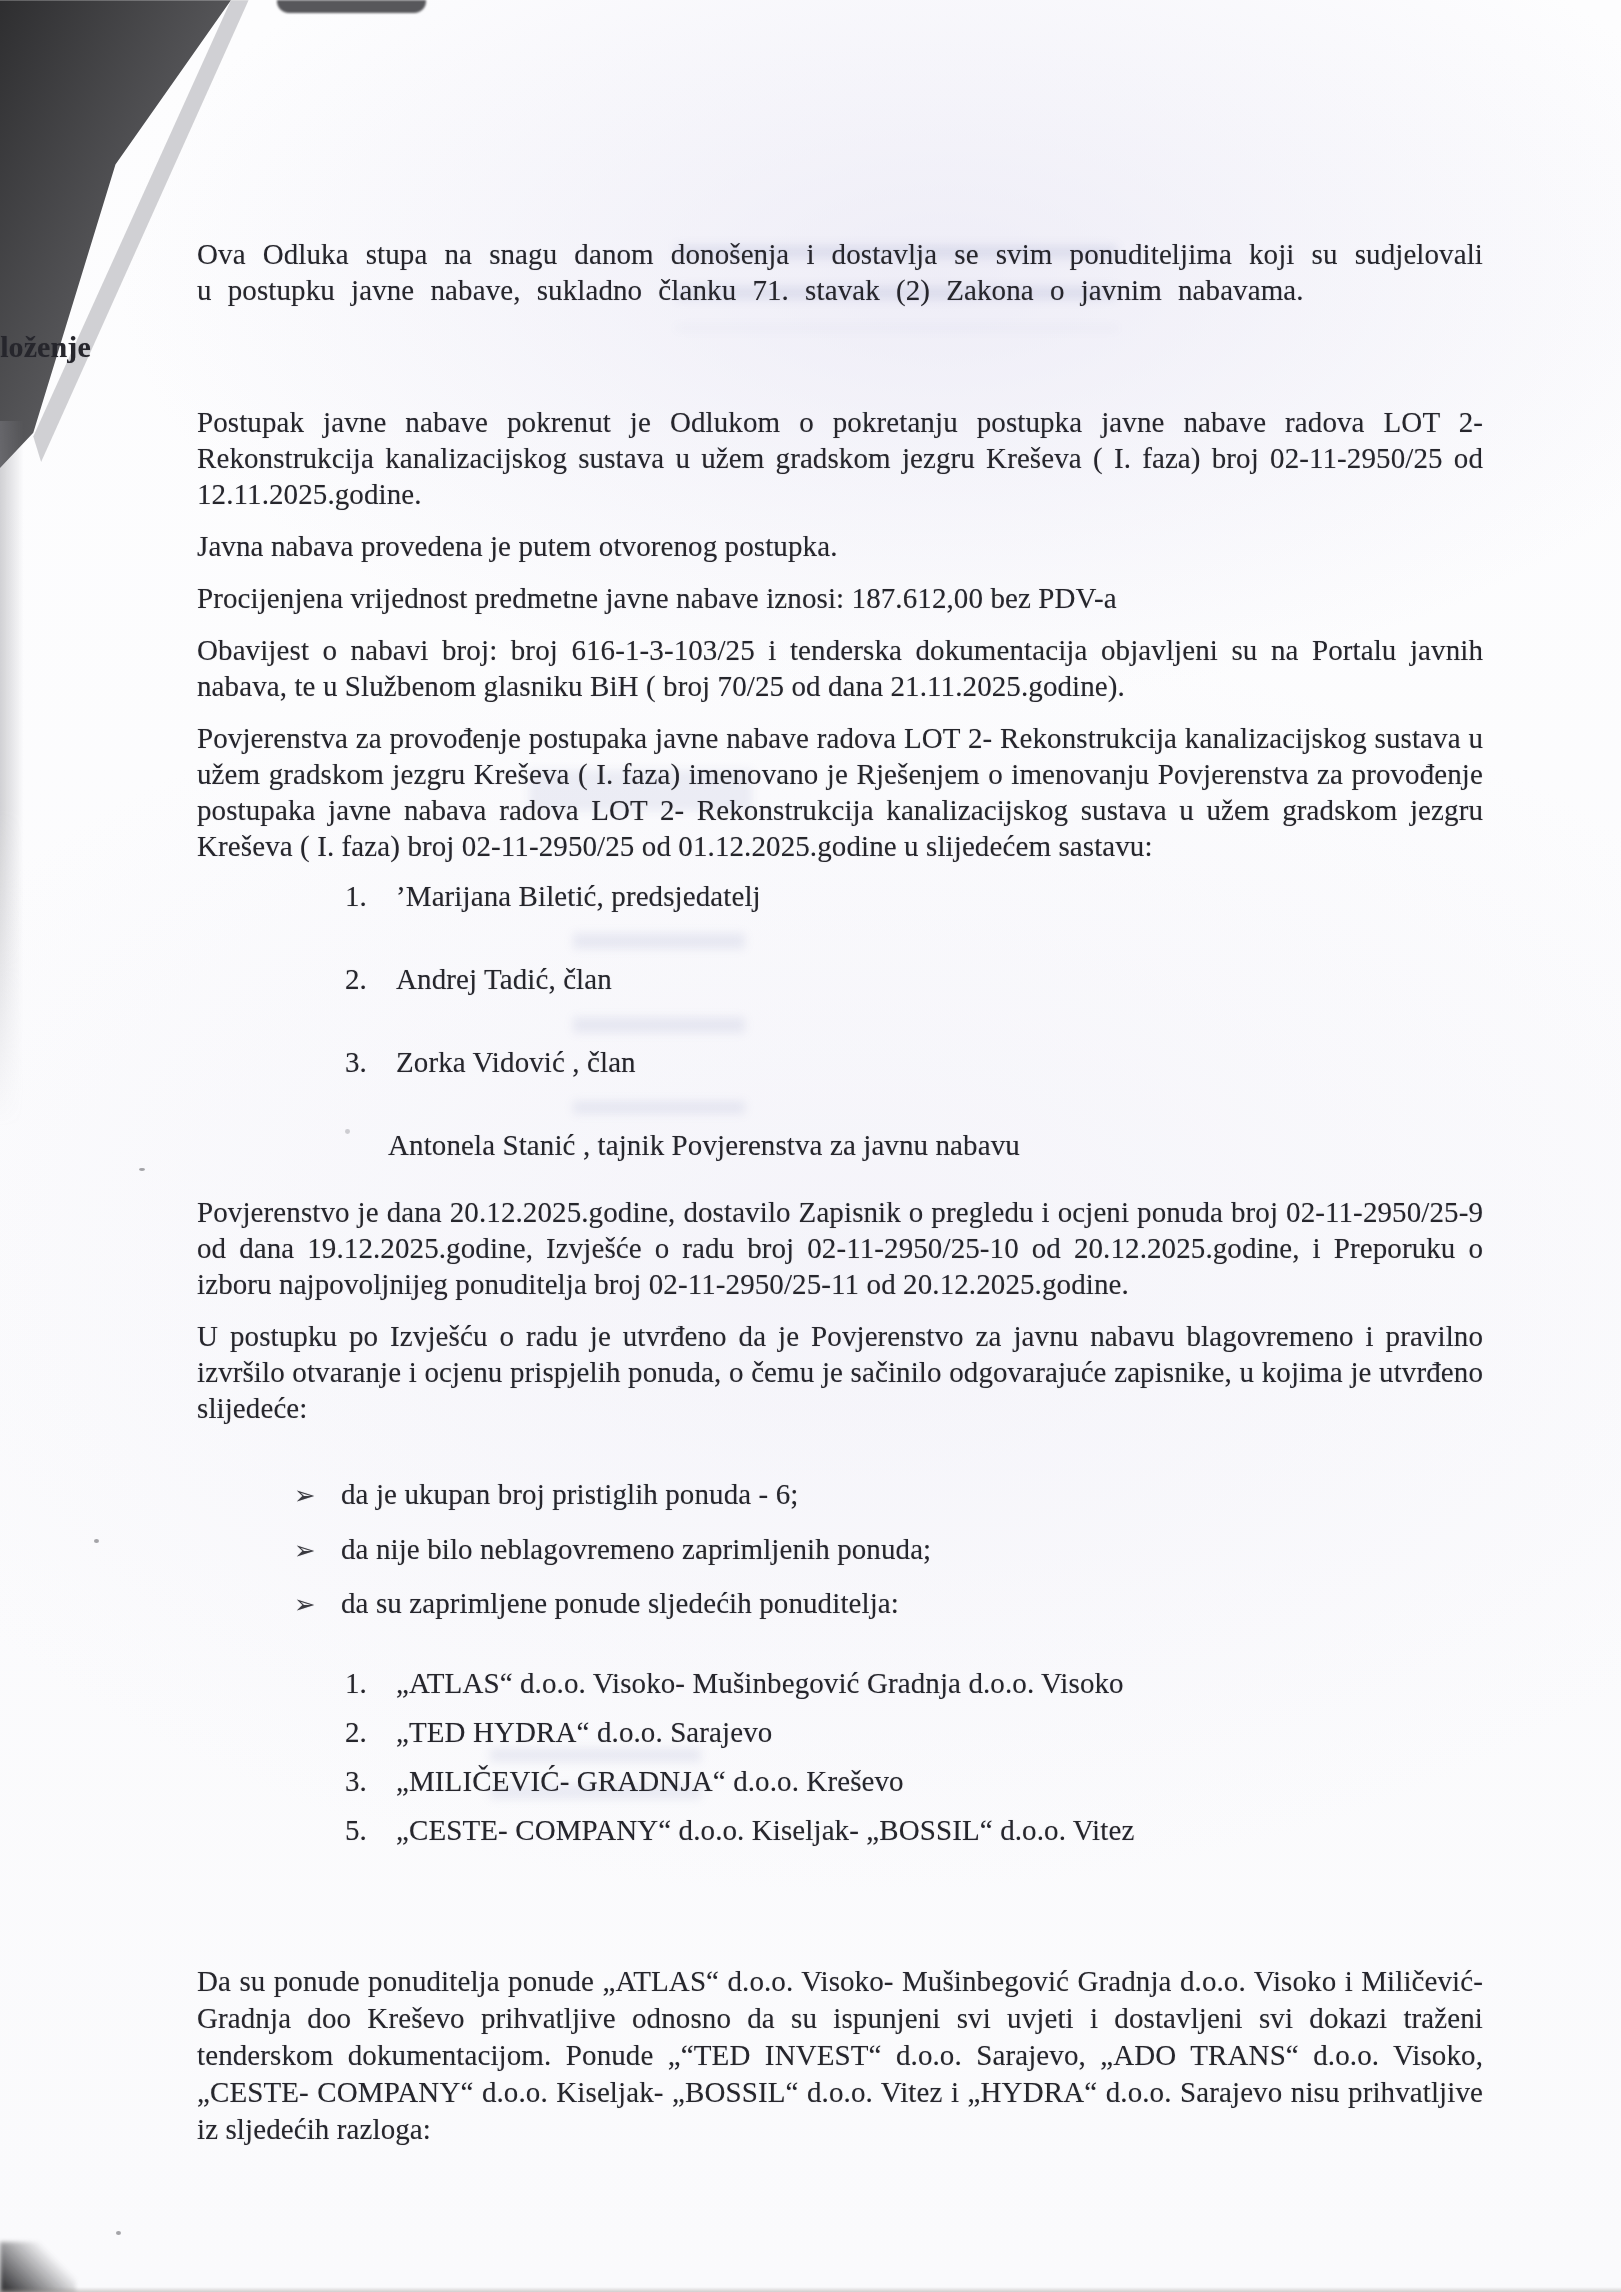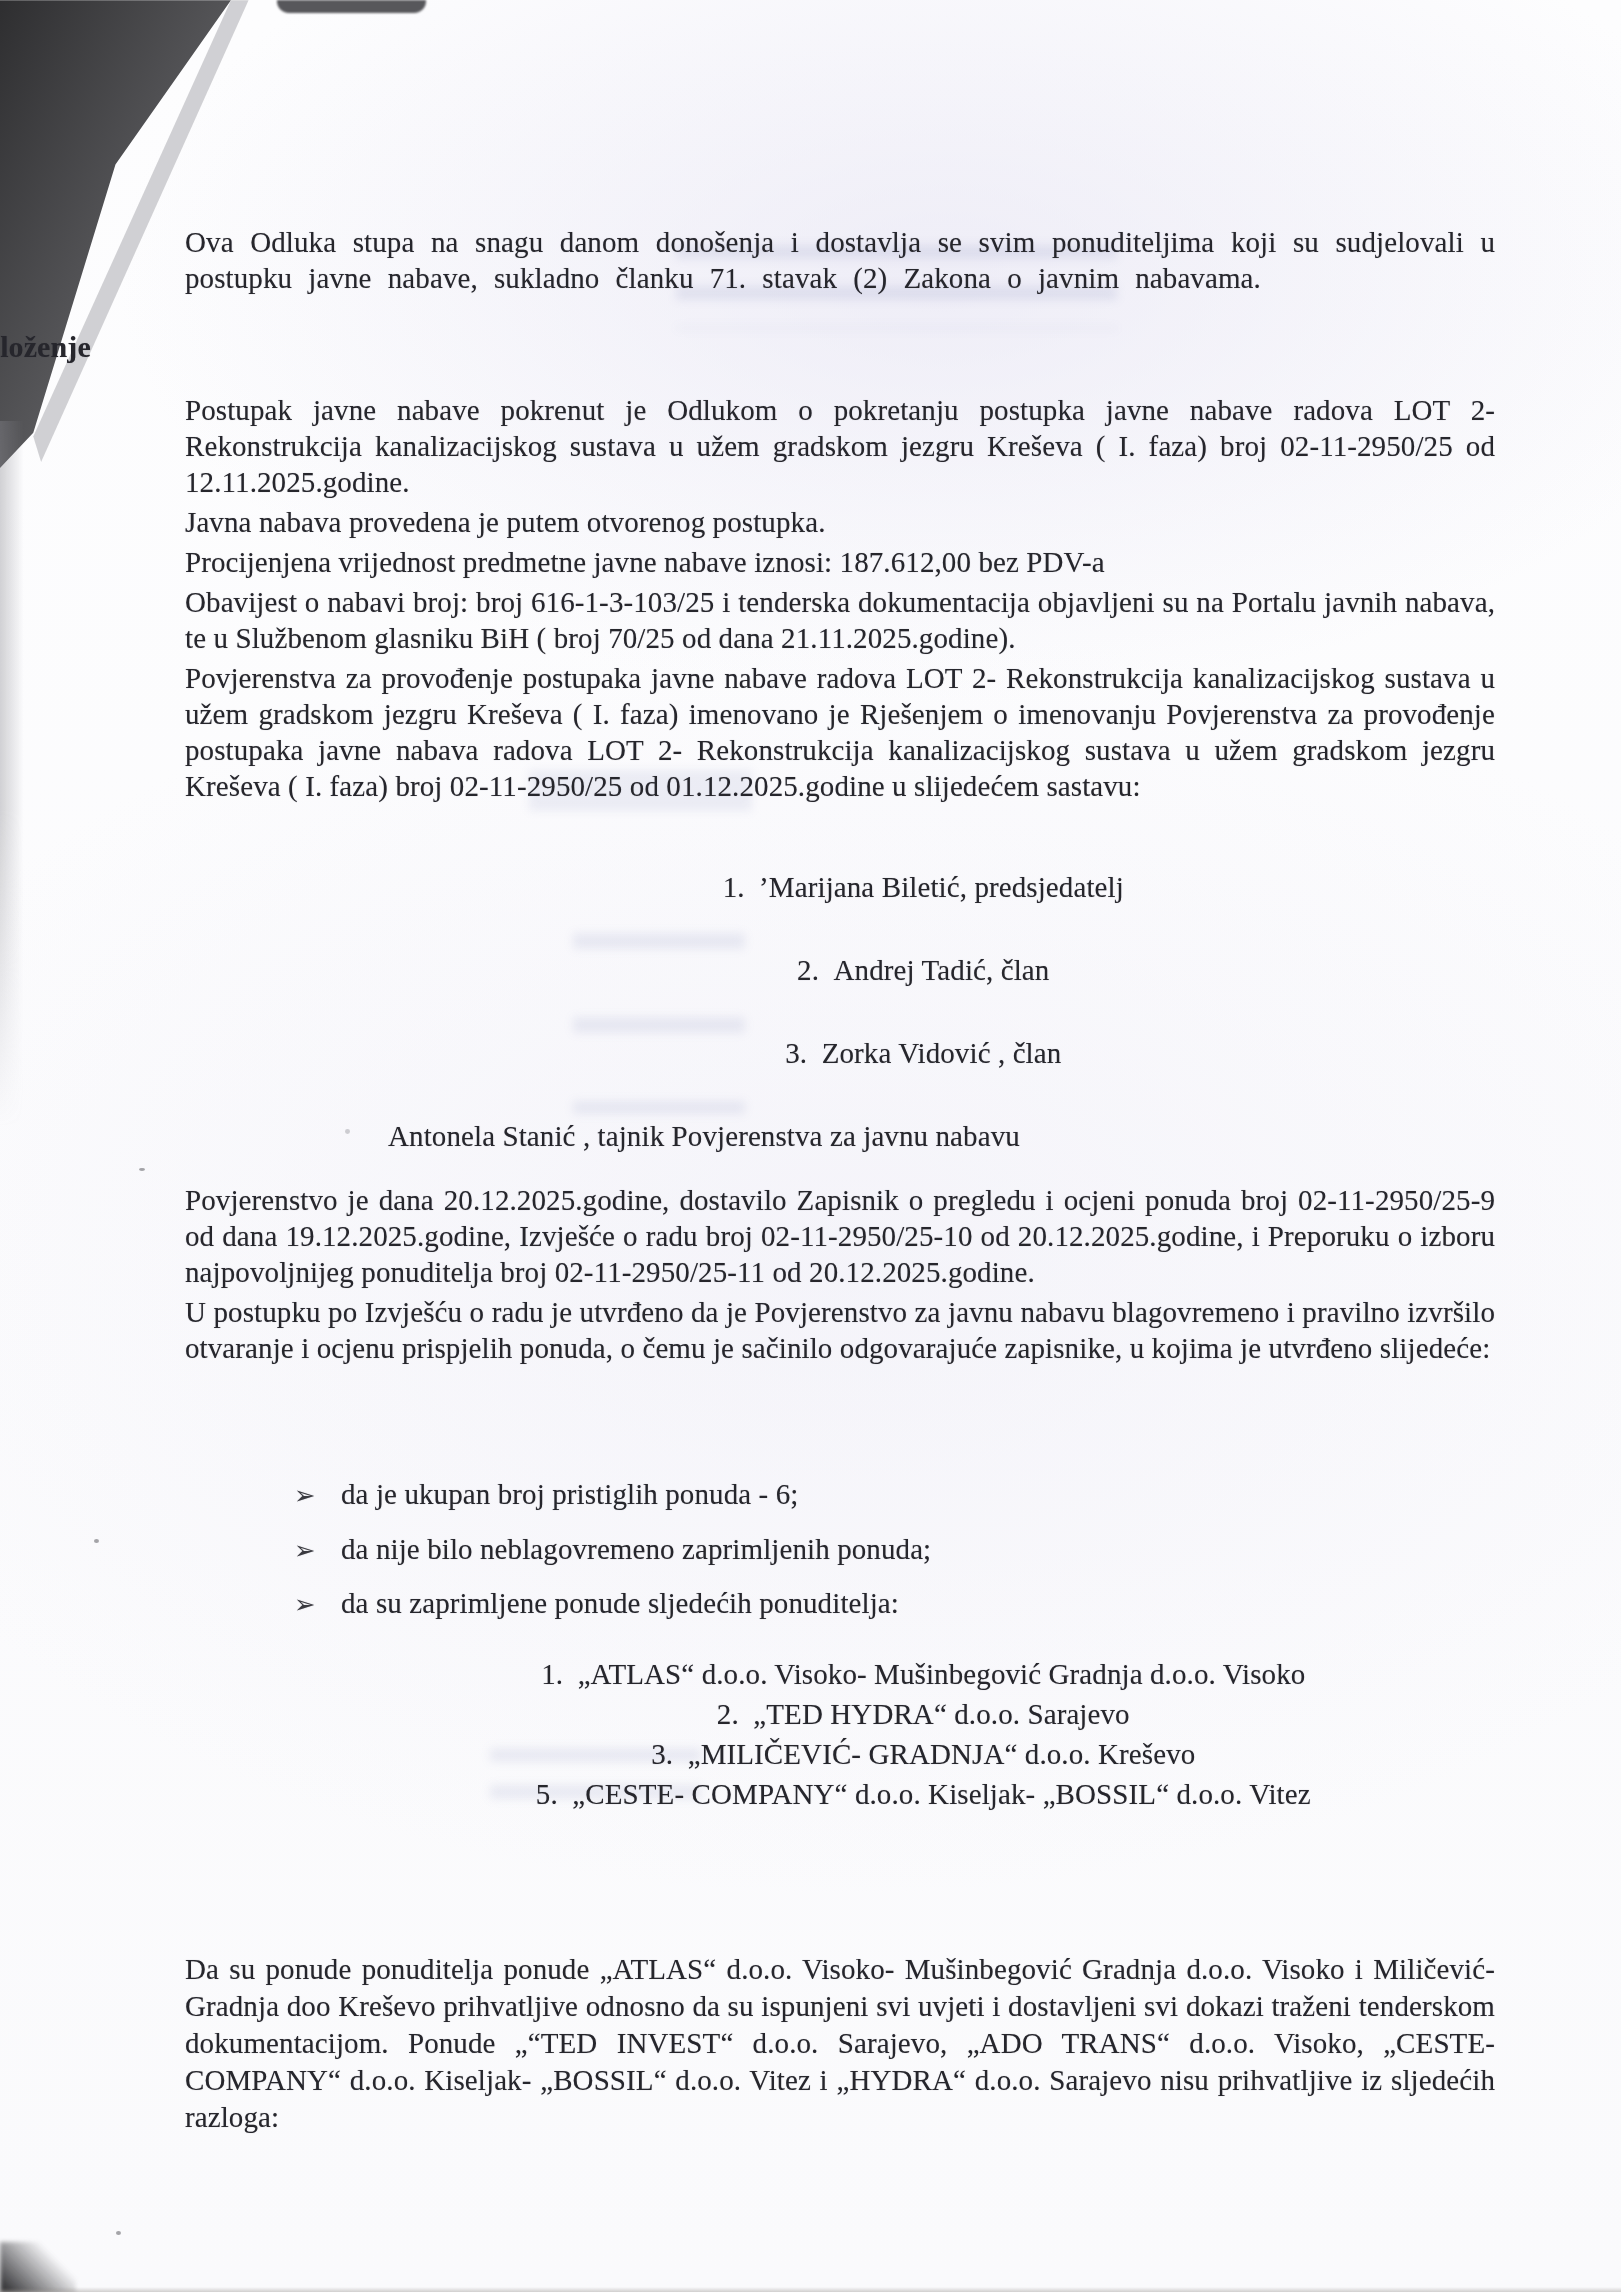--- a/index.html
+++ b/index.html
@@ -10,26 +10,26 @@
     overflow:hidden;
     background:
       radial-gradient(1176px 608px at 58% 12%, rgba(226,224,241,.55), transparent 70%),
       radial-gradient(1470px 882px at 52% 55%, rgba(231,229,243,.35), transparent 72%),
       linear-gradient(#fdfdfe,#fafafc);
     font-family:"Liberation Serif","DejaVu Serif",serif;
     color:#26262c;
   }
   .block{position:absolute;left:181px;width:1318px;font-size:29px;line-height:36px;
          letter-spacing:0.1px;text-shadow:0 0 1px rgba(45,45,60,.35);}
-  .block p{margin:4px;text-align:justify;}
+  .block p{margin:16px;text-align:justify;}
   .intro{word-spacing:8.8px;}
   .heading-wrap{text-align:left;}
   .heading-wrap h2{margin:0;display:block;transform:translateX(-263px);
                    font-size:30px;font-weight:bold;line-height:36px;}
-  .li{padding-left:152px;margin:3px;text-align:center;}
+  .li{padding-left:152px;margin:12px;}
   .li .num{display:inline-block;width:51px;}
   .committee .li{margin-bottom:47px;}
   .secretary{padding-left:207px;}
   .bullet{padding-left:113px;margin-bottom:17.6px;}
   .bullet .marker{display:inline-block;width:47px;font-family:"DejaVu Sans",sans-serif;
                   font-size:25.5px;color:#3a3a40;}
   .bidders{line-height:37px;}
   .final{line-height:37px;}
 
   

